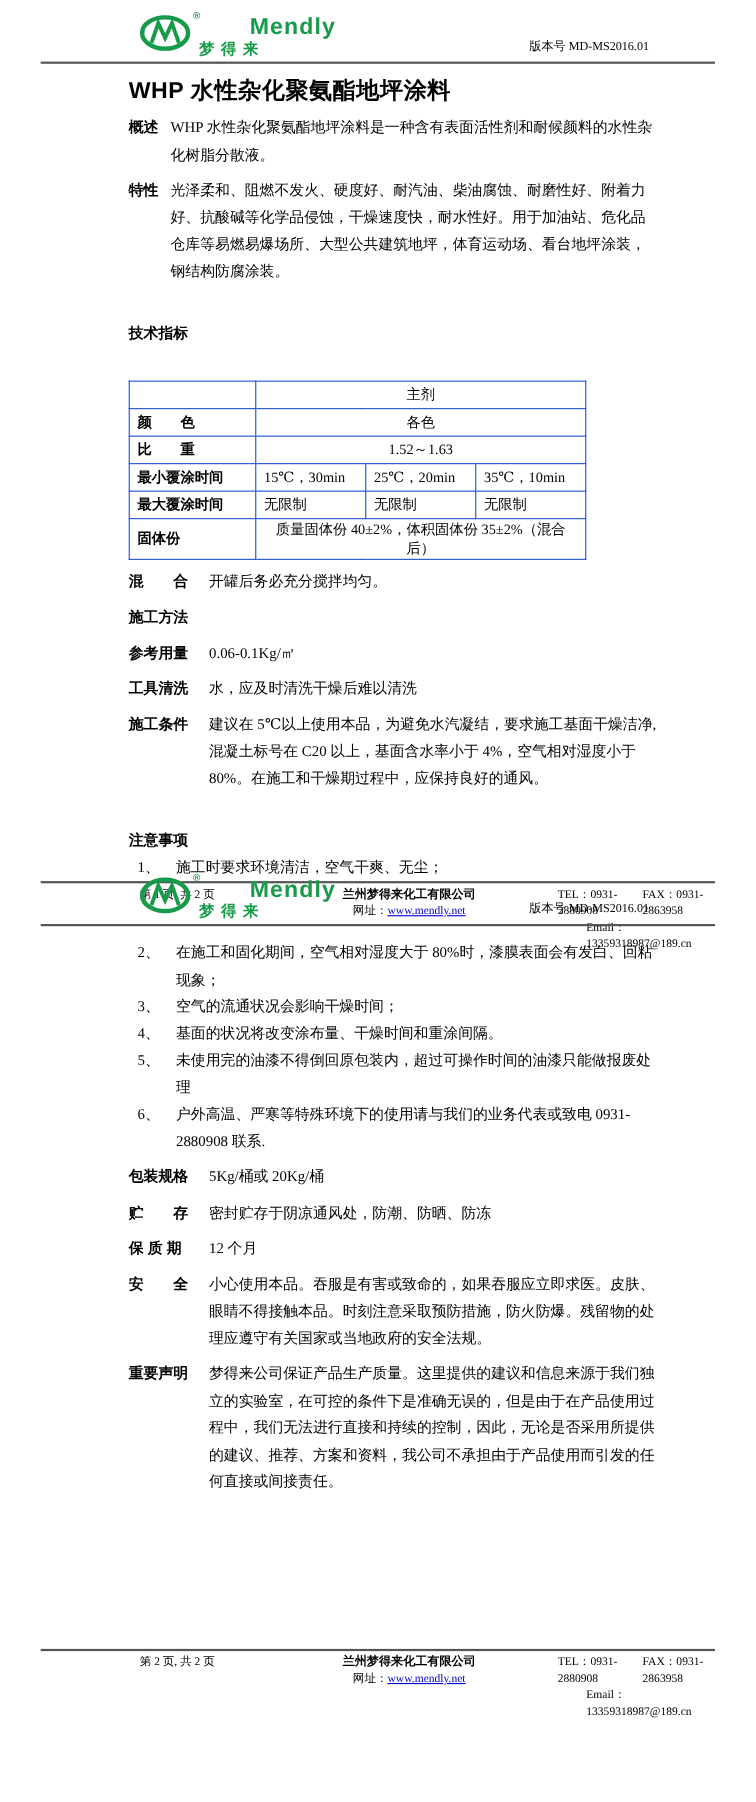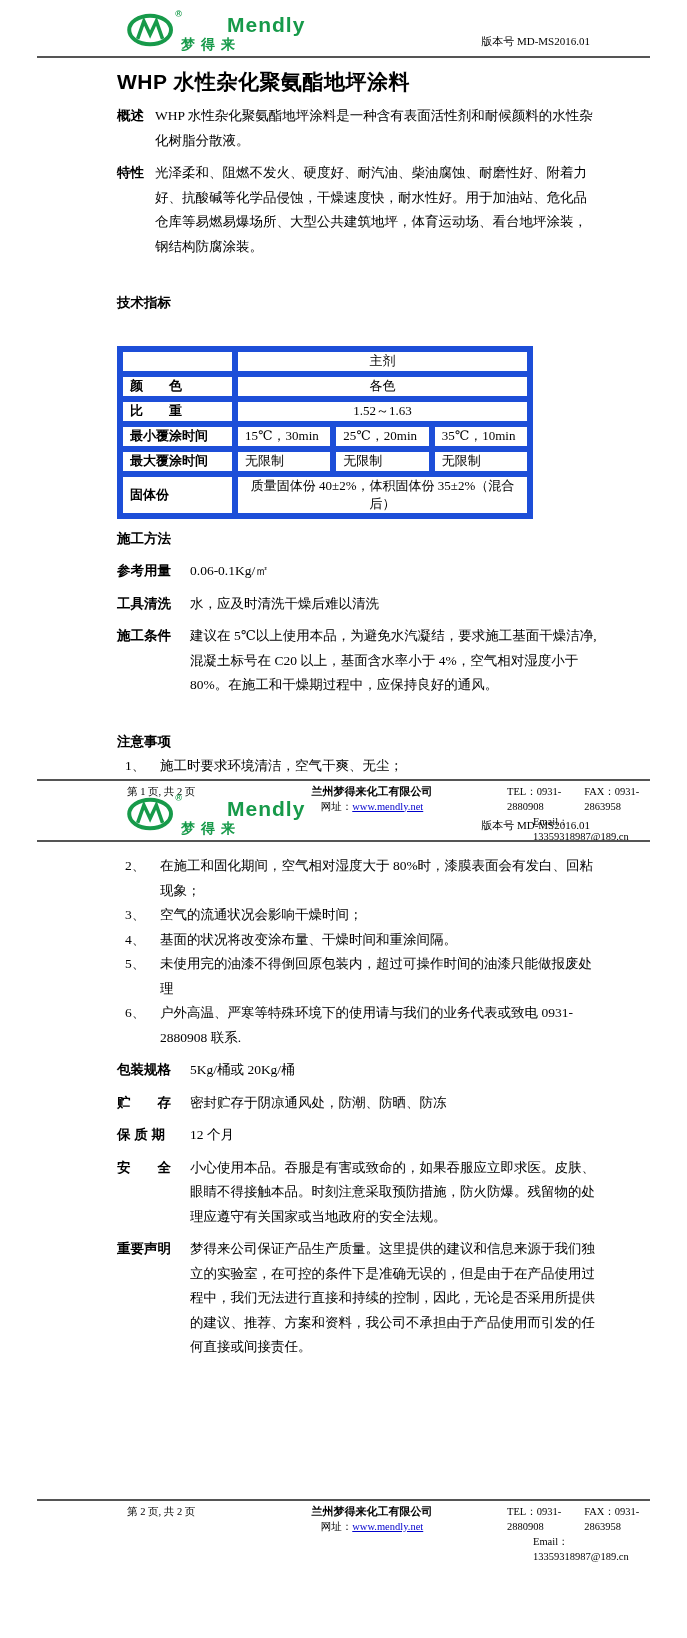--- a/index.html
+++ b/index.html
@@ -33,21 +33,21 @@
   .sec { display:flex; line-height:24.5px; margin-top:8px; }
   .lbl { font-family:"Liberation Sans",sans-serif; font-weight:bold; flex-shrink:0; white-space:pre; }
   .w38 { width:38px; }
   .w73 { width:73px; }
   .heading { font-family:"Liberation Sans",sans-serif; font-weight:bold; line-height:24.5px; }
   .mt16 { margin-top:32px; }
   .mt20 { margin-top:20px; }
 
   
   table.tech { border-collapse:collapse; margin-top:30px; table-layout:fixed; width:416px; font-size:13px; }
-  table.tech td { border:6px solid #1d4ed8; height:25px; padding:0 7px; box-sizing:border-box; }
+  table.tech td { border:1px solid #1d4ed8; height:25px; padding:0 7px; box-sizing:border-box; }
   td.tlabel { width:115px; font-family:"Liberation Sans",sans-serif; font-weight:bold; white-space:pre; }
   td.center { text-align:center; }
 
   
   .note { display:flex; line-height:24.5px; }
   .note-num { width:43px; flex-shrink:0; padding-left:8px; box-sizing:border-box; }
   .note-text { flex:1; }
 
   
   .f-rule { border-top:2px solid #555; margin-top:auto; }
@@ -128,20 +128,24 @@
       </tr>
       <tr>
         <td class="tlabel">固体份</td>
         <td class="center" colspan="3">质量固体份 40±2%，体积固体份 35±2%（混合后）</td>
       </tr>
     </tbody>
       </table>
 
 
     <div class="sec">
+      <span class="lbl w73">混　　合</span>
+      <span class="pre">开罐后务必充分搅拌均匀。</span>
+    </div>
+    <div class="sec">
       <span class="lbl w73">施工方法</span>
     </div>
     <div class="sec">
       <span class="lbl w73">参考用量</span>
       <span class="pre">0.06-0.1Kg/㎡</span>
     </div>
     <div class="sec">
       <span class="lbl w73">工具清洗</span>
       <span class="pre">水，应及时清洗干燥后难以清洗</span>
     </div>

